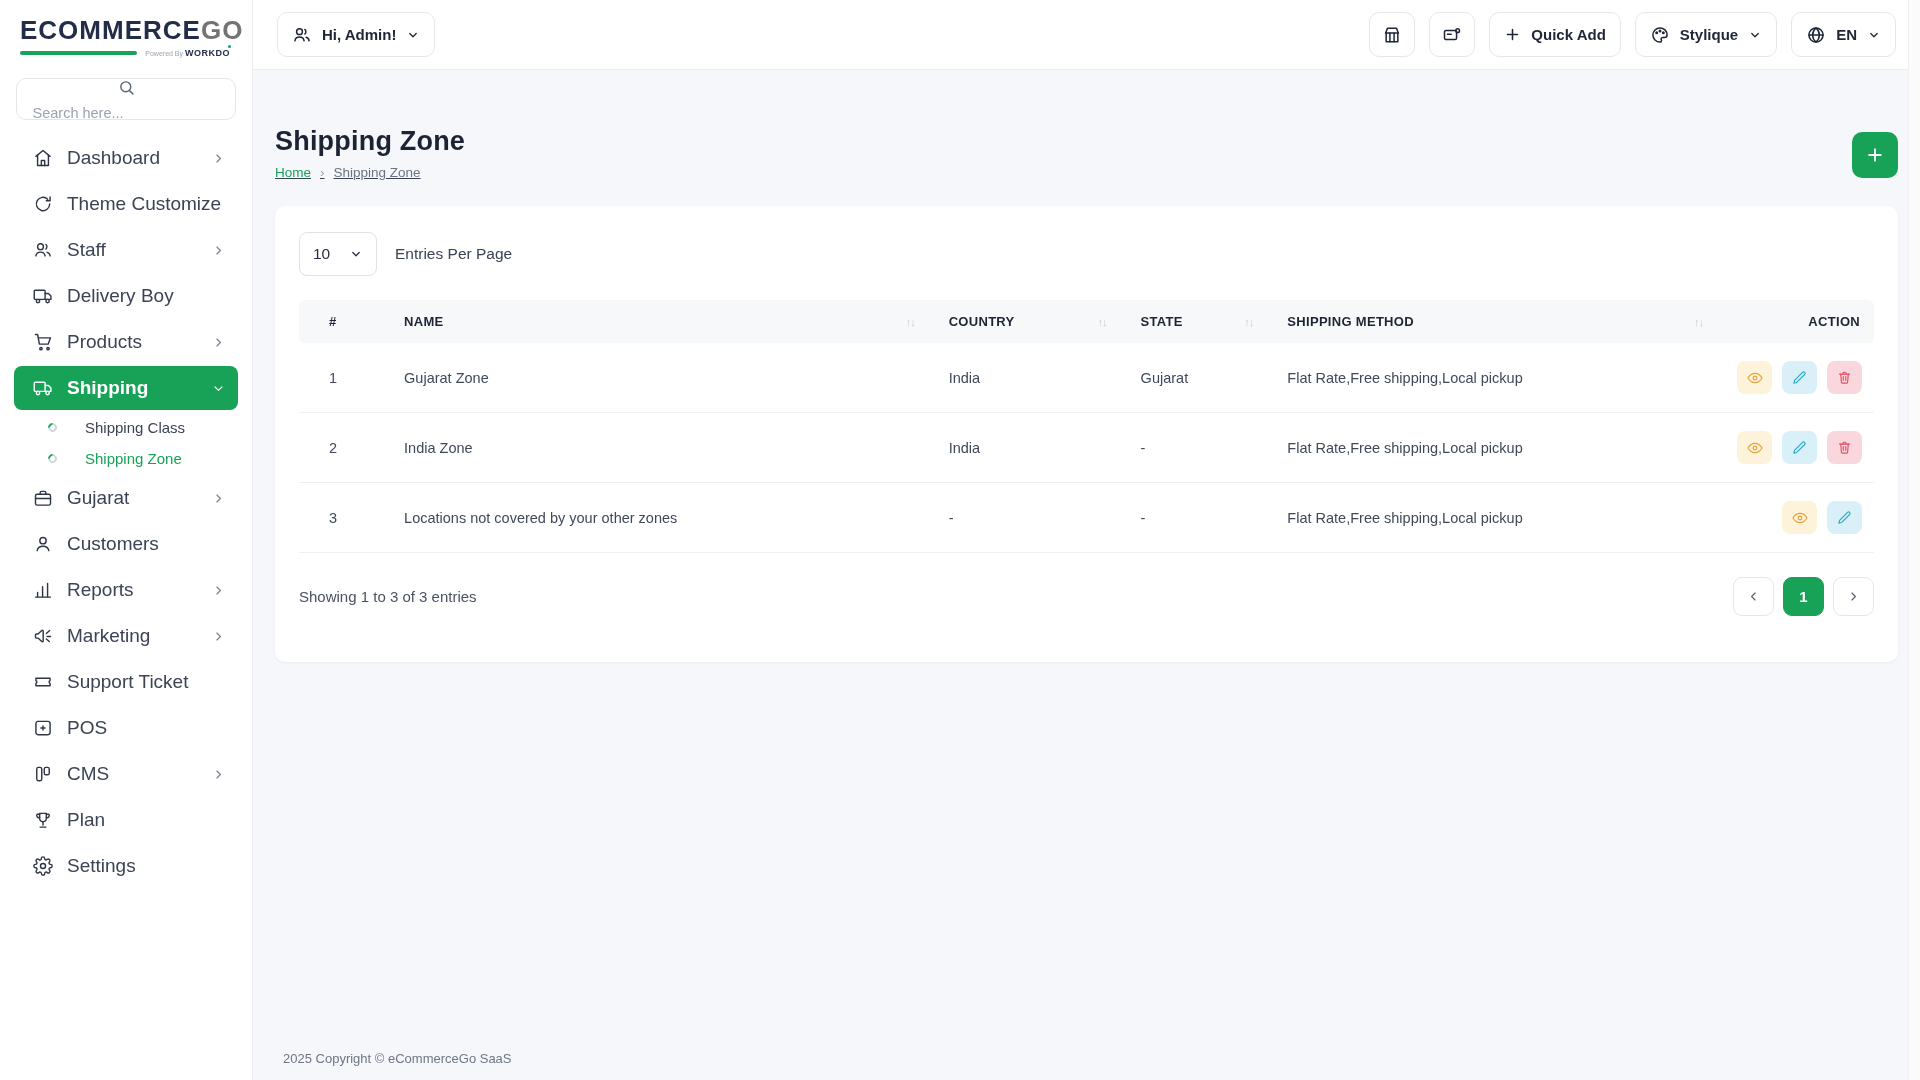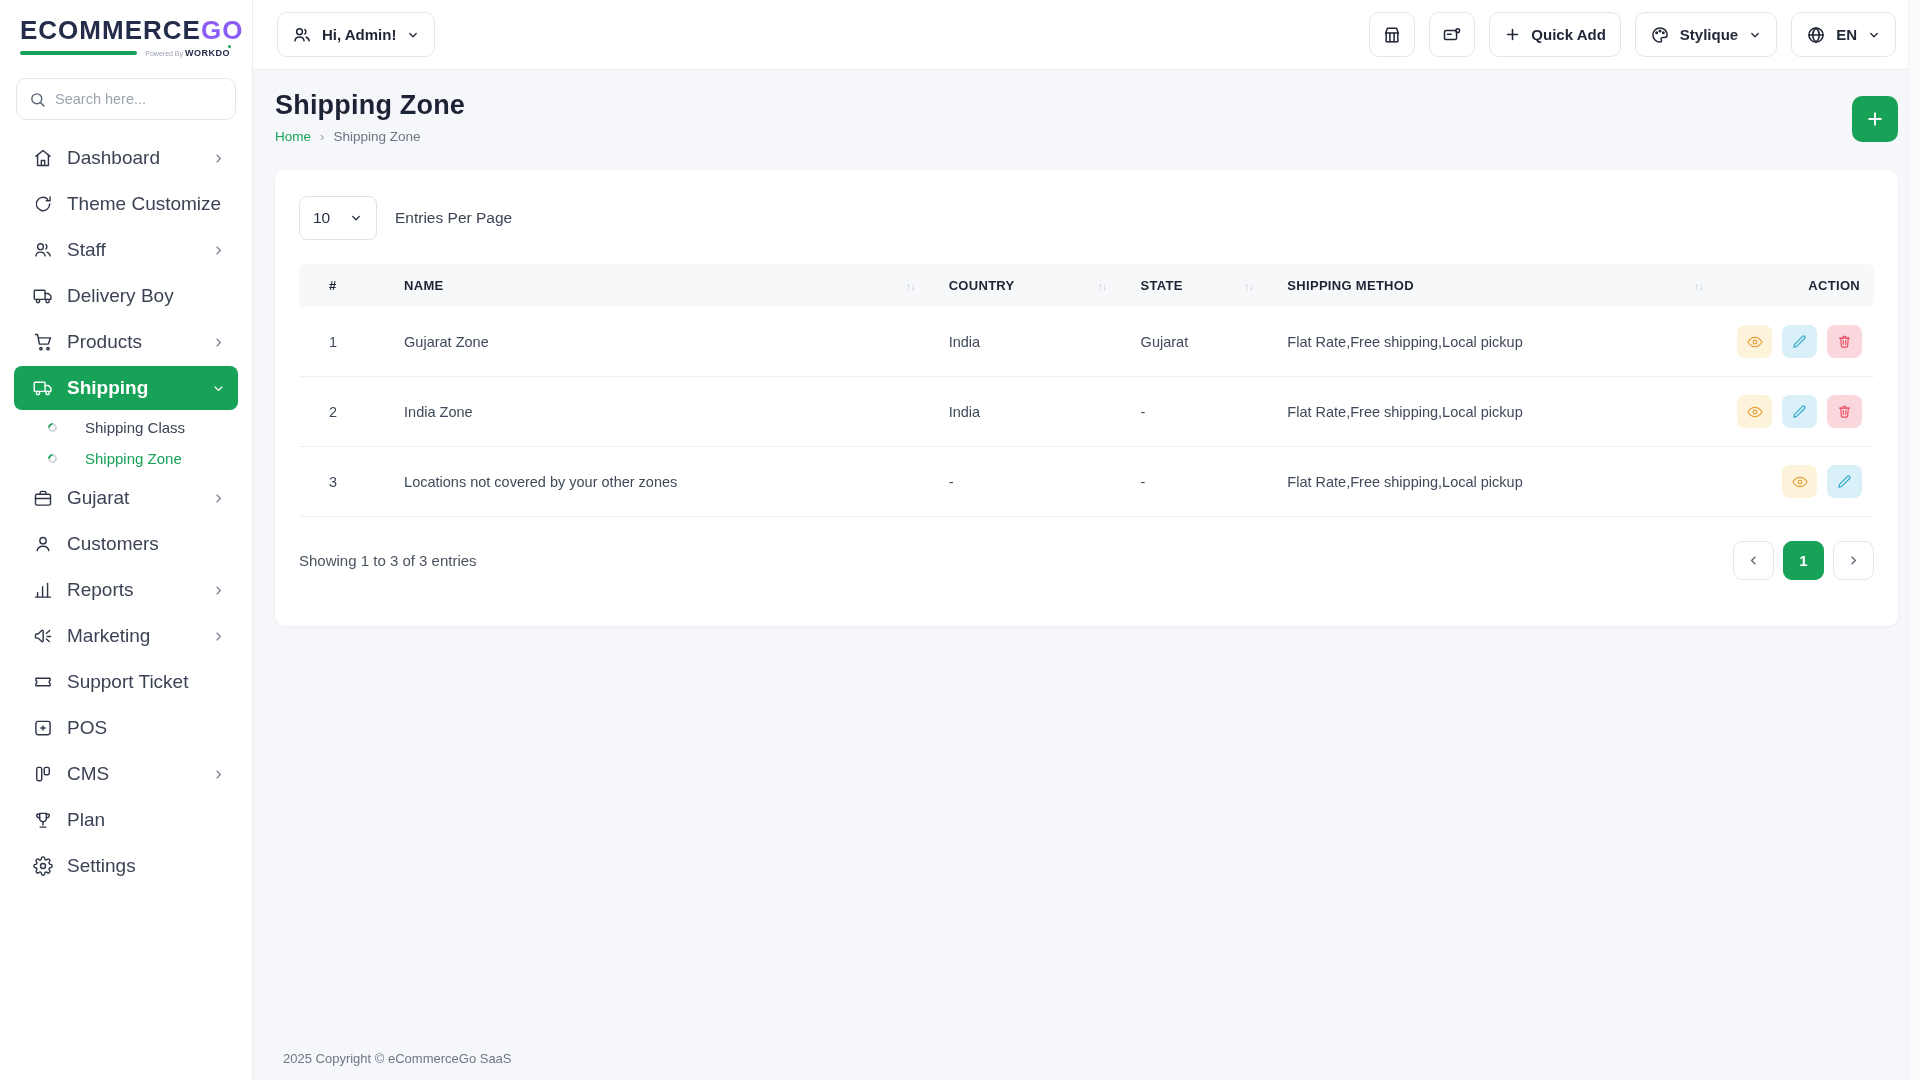--- a/index.html
+++ b/index.html
@@ -5,53 +5,53 @@
 <style>
   * { margin:0; padding:0; box-sizing:border-box; }
   html,body { width:1920px; height:1080px; overflow:hidden; }
   body { font-family:"Liberation Sans", sans-serif; display:flex; background:#f6f7fa; color:#3b4354; }
   svg { display:block; }
 
   
   .sidebar { width:253px; min-width:253px; background:#ffffff; border-right:1px solid #ebedf1; display:flex; flex-direction:column; }
   .logo { padding:17px 22px 8px 20px; cursor:pointer; }
   .logo-line1 { font-size:26px; font-weight:800; letter-spacing:1px; color:#232c49; line-height:1; }
-  .logo-go { color:#8b5cf6;margin-top:28px; }
+  .logo-go { color:#737373;margin-top:28px; }
   .logo-line2 { display:flex; align-items:center; margin-top:5px; }
   .logo-bar { height:4px; border-radius:2px; background:#17a258; width:150px; }
   .powered { margin-left:8px; font-size:7px; color:#9aa3af; white-space:nowrap; }
   .powered b { font-size:9px; color:#232c49; letter-spacing:.5px; position:relative; }
   .powered b::after { content:""; position:absolute; right:-1px; top:-3px; width:3px; height:3px; border-radius:50%; background:#17a258; }
-  .side-search { margin:12px 16px 6px; height:42px; border:1px solid #e3e6ea; border-radius:10px; display:flex; align-items:center; gap:9px; padding:0 12px; background:#fff; }
+  .side-search { margin:12px 16px 6px; height:42px; border:1px solid #e3e6ea; border-radius:10px; display:flex; align-items:center; gap:9px; padding:0 12px; background:#fff;flex-direction:column; }
   .side-search svg { color:#5b6474; }
   .side-search input { border:0; outline:0; flex:1; font-size:14.5px; font-family:inherit; color:#3b4354; background:transparent; }
   .side-search input::placeholder { color:#9aa3af; }
   .nav { padding:8px 0 14px; flex:1; overflow:hidden; }
   .nav-item { display:flex; align-items:center; gap:14px; margin:2px 14px; padding:11px 12px 11px 19px; border-radius:8px; font-size:19px; color:#3b4354; cursor:pointer; }
   .nav-item .nicon { width:20px; height:20px; color:#2d3546; flex:0 0 20px; }
   .nav-item .chev { margin-left:auto; color:#7c8493; }
   .nav-item.active { background:#17a258; color:#ffffff; font-weight:700; }
   .nav-item.active .nicon, .nav-item.active .chev { color:#ffffff; }
   .nav-sub { display:flex; align-items:center; gap:28px; padding:7px 12px 7px 34px; margin:0 14px; font-size:15px; color:#3b4354; cursor:pointer; }
   .nav-sub .bullet { width:9px; height:9px; border-radius:50%; border:2px solid #cfd5dc; border-left-color:#17a258; transform:rotate(45deg); flex:0 0 9px; }
   .nav-sub.active { color:#17a258; }
 
   
-  .main { flex:1; display:flex; flex-direction:column; min-width:0; }
+  .main { flex:1; display:flex; flex-direction:column; min-width:0;gap:36px; }
   .topbar { height:70px; min-height:70px; background:#fff; border-bottom:1px solid #ebedf1; display:flex; align-items:center; padding:0 24px; }
   .pill { display:flex; align-items:center; gap:10px; border:1px solid #e4e7eb; border-radius:10px; background:#fff; padding:0 14px; height:45px; font-size:15px; font-weight:600; color:#1f2636; cursor:pointer; font-family:inherit; }
   .pill svg { color:#1f2636; }
   .topbar-right { margin-left:auto; display:flex; align-items:center; gap:14px; }
   .sq-btn { width:46px; height:45px; border:1px solid #e4e7eb; border-radius:10px; background:#fff; display:flex; align-items:center; justify-content:center; color:#1f2636; cursor:pointer; }
 
   
   .content { flex:1; padding:20px 22px 0; display:flex; flex-direction:column; min-height:0; }
   .title-row { display:flex; align-items:flex-start; }
   .page-title { font-size:27px; font-weight:800; color:#1b2335; letter-spacing:.2px; }
-  .breadcrumb { margin-top:8px; font-size:13.5px; display:flex; align-items:flex-start; gap:9px; }
+  .breadcrumb { margin-top:8px; font-size:13.5px; display:flex; align-items:flex-start; gap:9px;text-decoration:underline; }
   .crumb-home { color:#17a258; cursor:pointer; }
   .crumb-sep { color:#9aa3af; }
   .crumb-cur { color:#6c7483; }
   .add-btn { margin-left:auto; margin-top:6px; width:46px; height:46px; border:0; border-radius:10px; background:#17a258; color:#fff; display:flex; align-items:center; justify-content:center; cursor:pointer; }
 
   .card { background:#fff; border-radius:10px; margin-top:26px; padding:26px 24px 46px; box-shadow:0 1px 3px rgba(25,35,60,.05); }
   .controls { display:flex; align-items:center; }
   .entries-select { width:78px; height:44px; border:1px solid #dfe3e8; border-radius:8px; display:flex; align-items:center; justify-content:space-between; padding:0 13px; font-size:15.5px; color:#262f40; cursor:pointer; background:#fff; }
   .entries-select svg { color:#262f40; }
   .entries-label { margin-left:18px; font-size:15.5px; color:#3b4354; }

